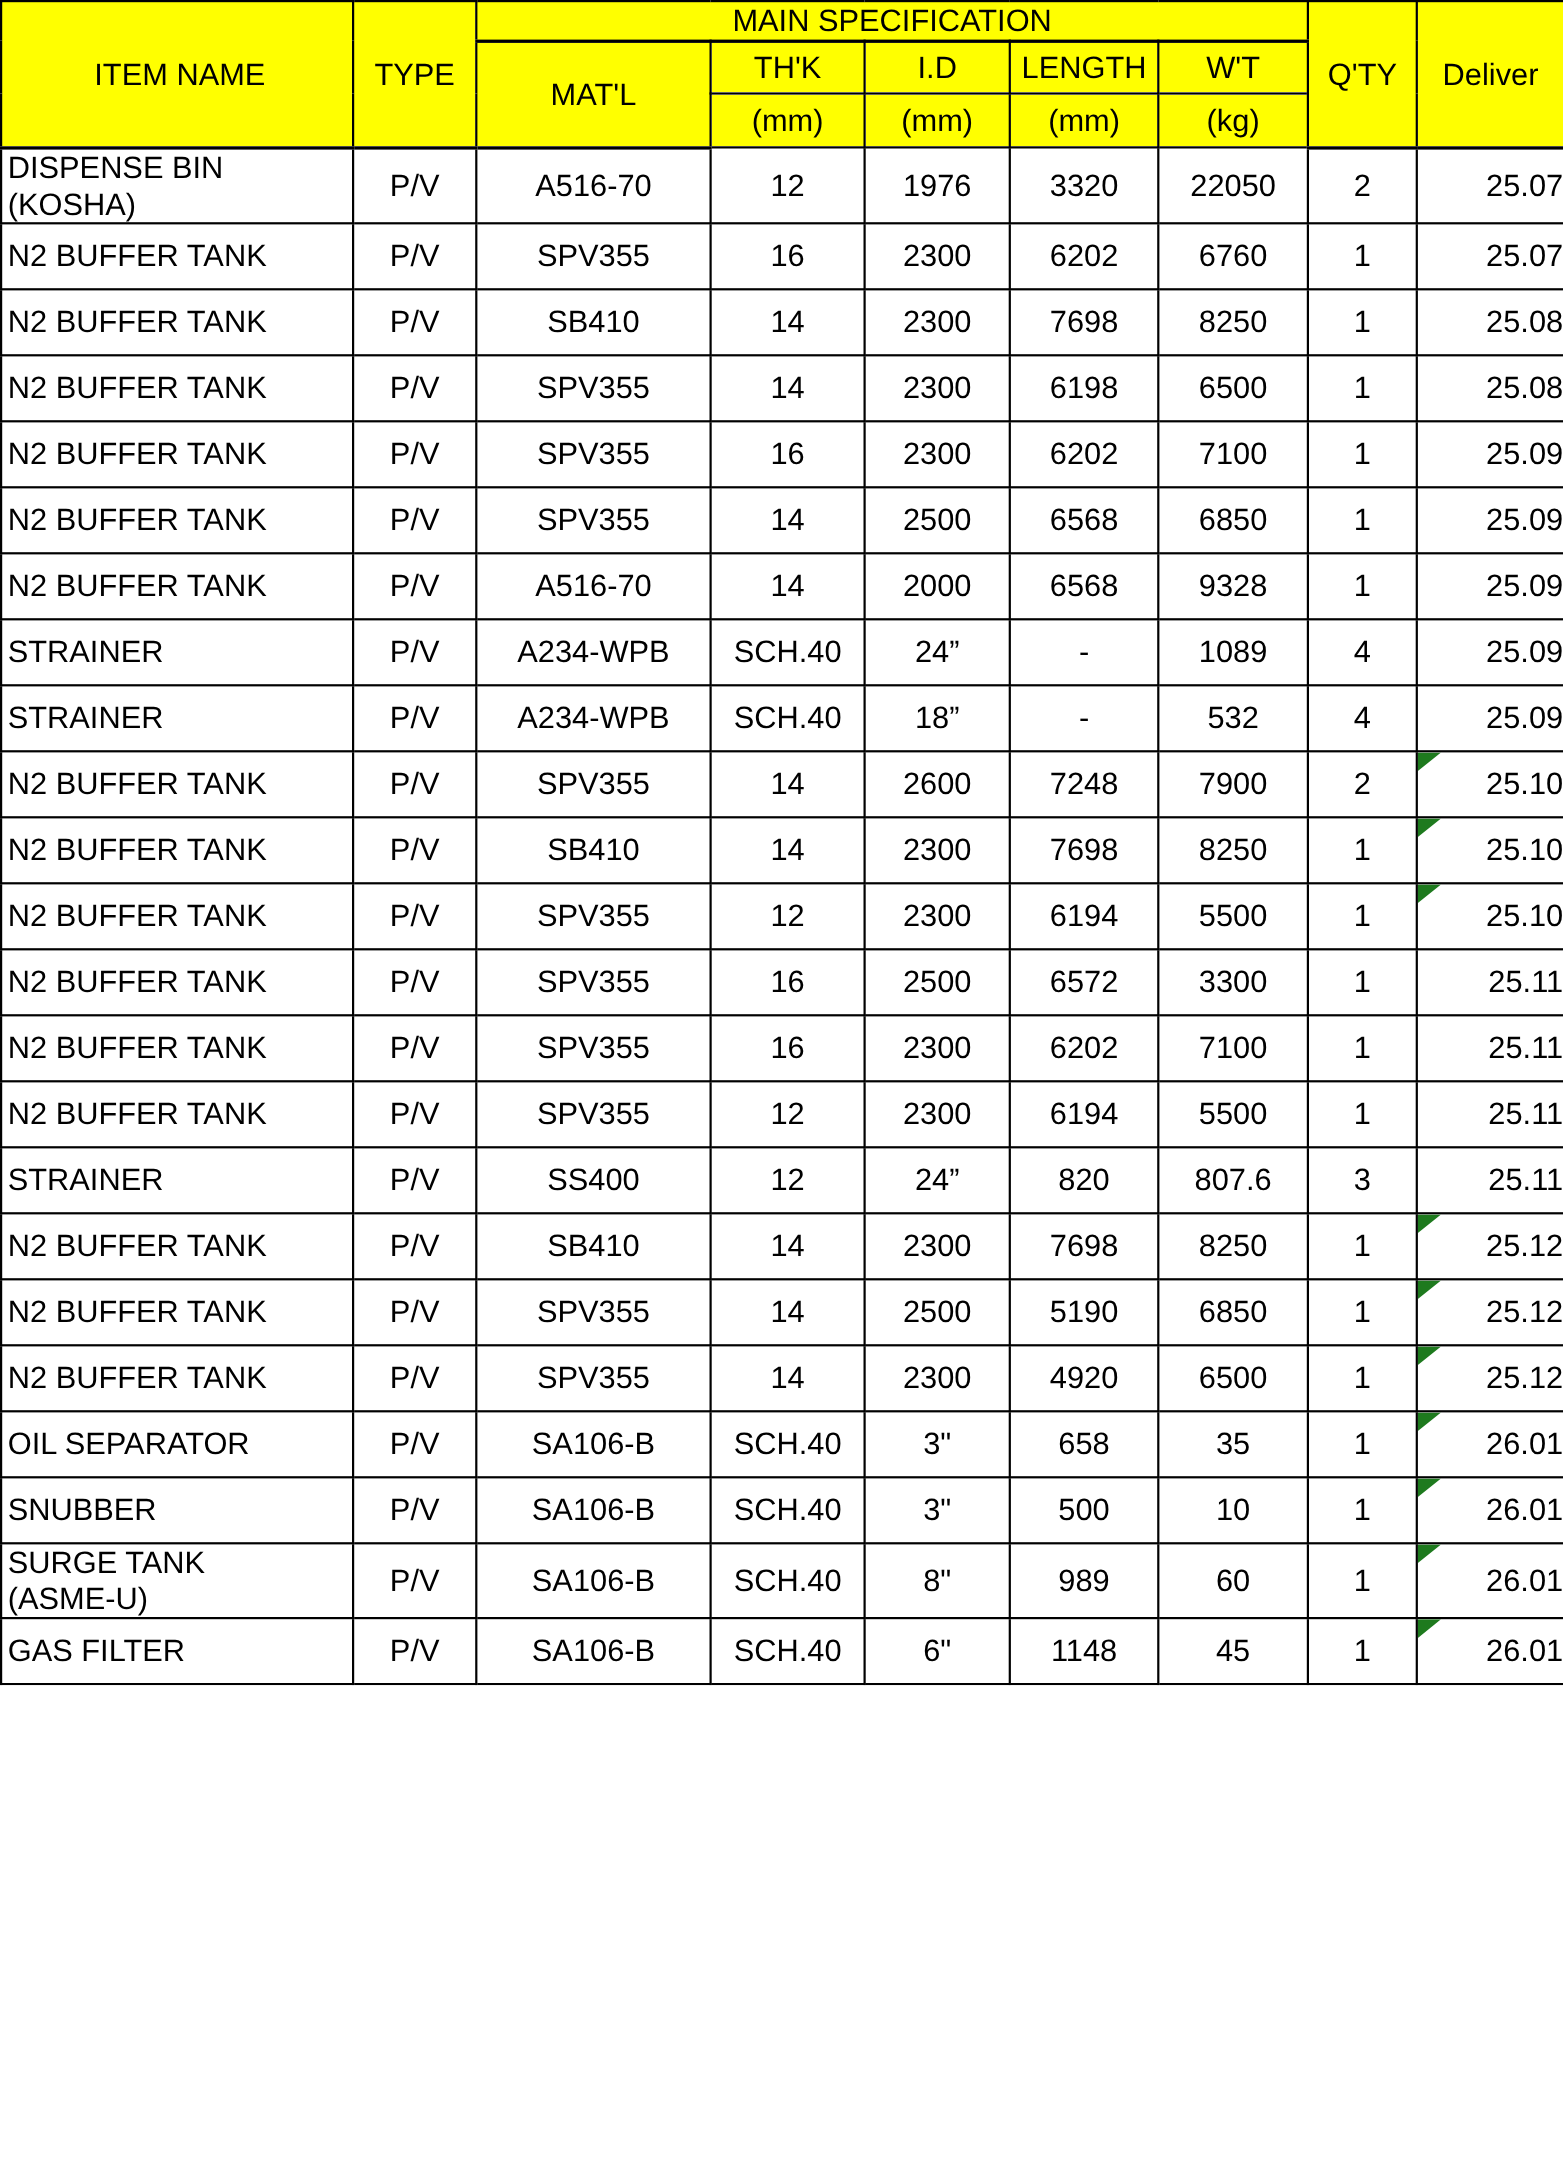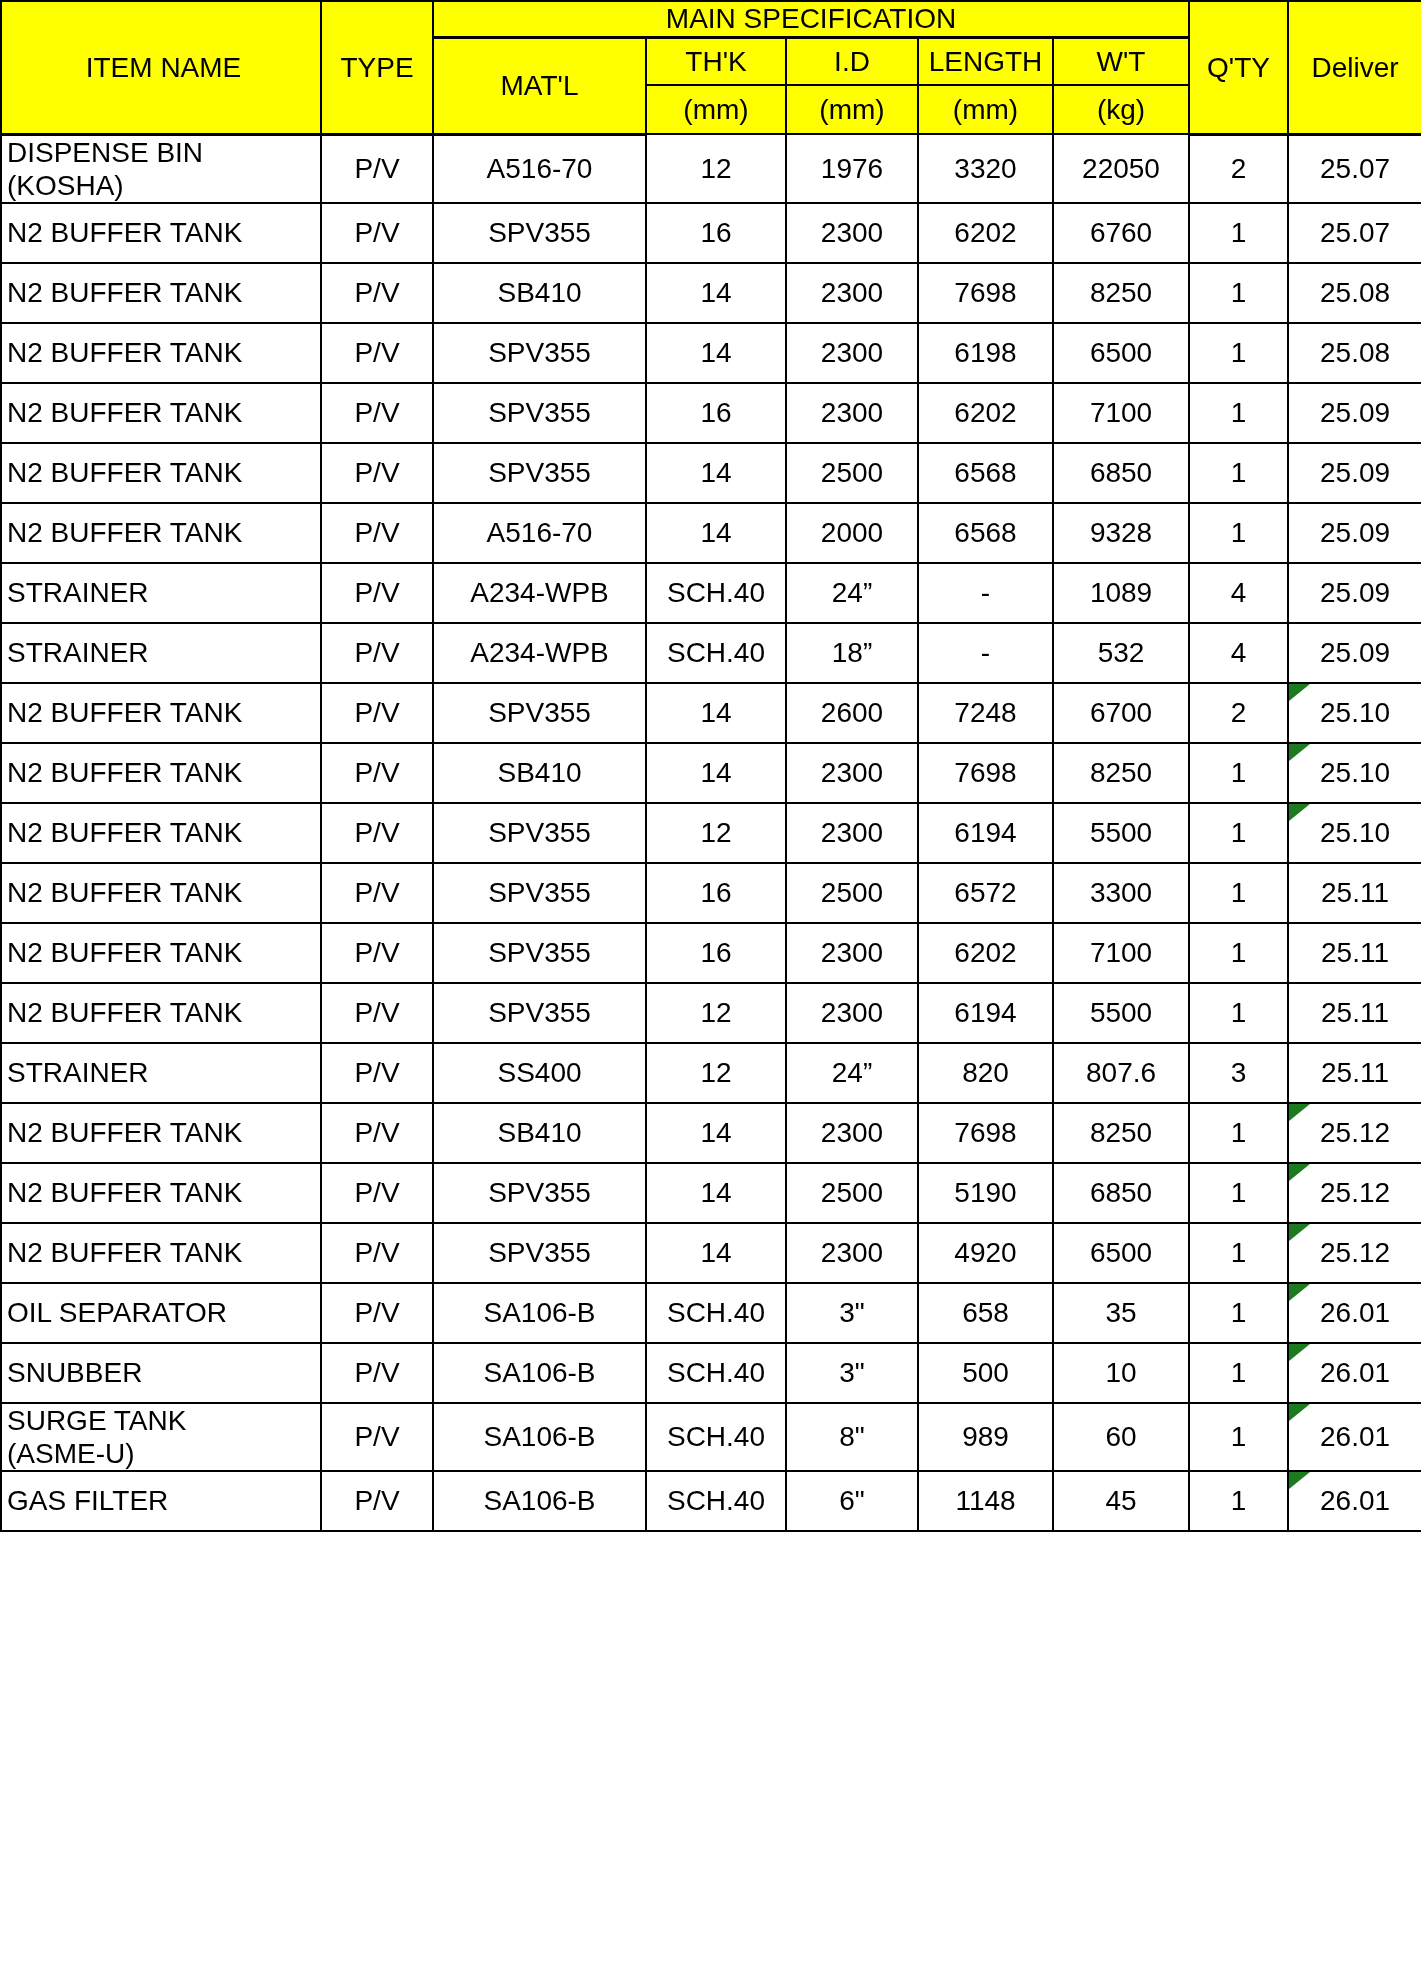--- a/index.html
+++ b/index.html
@@ -10,21 +10,21 @@
   th,td{border:2px solid #000;padding:0;font-size:28px;font-weight:normal;
         line-height:1.18;text-align:center;vertical-align:middle;overflow:hidden;}
   thead th{background:var(--header-bg,#FFFF00);}
   th.hleft{text-align:center;padding-left:5px;}
   th.spec{border-bottom:3px solid #000;}
   thead tr.h3 th, thead th[rowspan]{border-bottom:3px solid #000;}
   tr.hr1{height:36px}tr.hr2{height:48px}tr.hr3{height:49px}
   tbody tr{height:60px;}
   td.c-item{text-align:left;padding-left:5px;}
   td.c-item span{white-space:pre-line;}
-  td.c-deliver{position:relative;}
+  td.c-deliver{position:relative;text-align:right;}
   .flag{display:none;position:absolute;top:0;left:0;width:0;height:0;
         border-top:17px solid var(--flag,#1e7a1e);border-right:21px solid transparent;}
   .flag.show{display:block;}
 </style>
 </head>
 <body>
 
 <table>
   <colgroup>
     <col class="c1">
@@ -187,21 +187,21 @@
       <span>25.09</span>
     </td>
   </tr>
       <tr>
     <td class="c-item"><span>N2 BUFFER TANK</span></td>
     <td><span>P/V</span></td>
     <td><span>SPV355</span></td>
     <td><span>14</span></td>
     <td><span>2600</span></td>
     <td><span>7248</span></td>
-    <td><span>6700</span></td>
+    <td><span>7900</span></td>
     <td><span>2</span></td>
     <td class="c-deliver">
       <span class="flag show"></span>
       <span>25.10</span>
     </td>
   </tr>
       <tr>
     <td class="c-item"><span>N2 BUFFER TANK</span></td>
     <td><span>P/V</span></td>
     <td><span>SB410</span></td>

